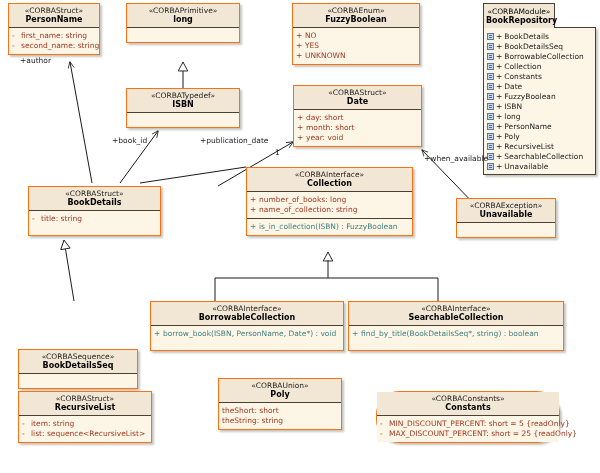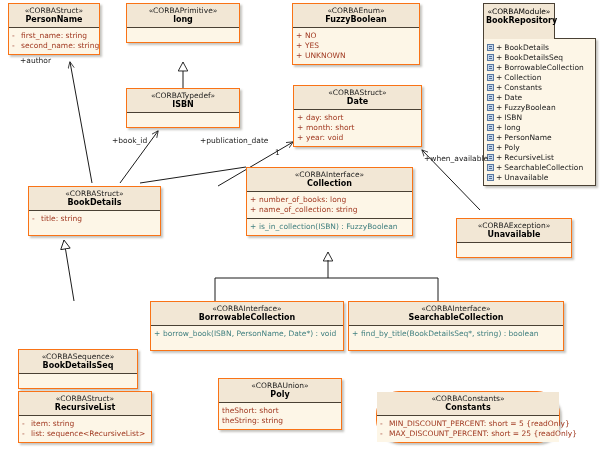--- a/index.html
+++ b/index.html
@@ -97,21 +97,21 @@
     z-index: 4;
     font-size: 7.5px;
   }
   .pkg .tab {
     box-sizing: border-box;
     width: 72px;
     border: 1px solid #4a4134;
     border-bottom: none;
     background: #f2e7d5;
     text-align: center;
-    padding: 3px 2px 14px 2px;
+    padding: 3px 2px 3px 2px;
     position: relative;
     z-index: 2;
   }
   .pkg .tab .stereo { display:block; font-size: 7.5px; white-space: nowrap; }
   .pkg .tab .nm { display:block; font-weight: bold; font-size: 8px; white-space: nowrap; }
   .pkg .bdy {
     box-sizing: border-box;
     border: 1px solid #4a4134;
     background: #fdf6e7;
     box-shadow: 2px 2px 2px rgba(90,85,75,0.35);
@@ -400,21 +400,21 @@
       </div>
     </div>
     <div class="compartment">
       <div class="feat op">
         <span class="vis">+</span>
         <span class="txt">is_in_collection(ISBN) : FuzzyBoolean</span>
       </div>
     </div>
   </div>
 
-  <div class="uml" style="left:456px; top:218px; width:116px;">
+  <div class="uml" style="left:456px; top:198px; width:100px;">
     <div class="hdr">
       <span class="stereo">«CORBAException»</span>
       <span class="nm">Unavailable</span>
     </div>
     <div class="compartment empty" style="height:14px;"></div>
   </div>
 
   <div class="uml" style="left:18px; top:301px; width:120px;margin-top:48px;">
     <div class="hdr">
       <span class="stereo">«CORBASequence»</span>

